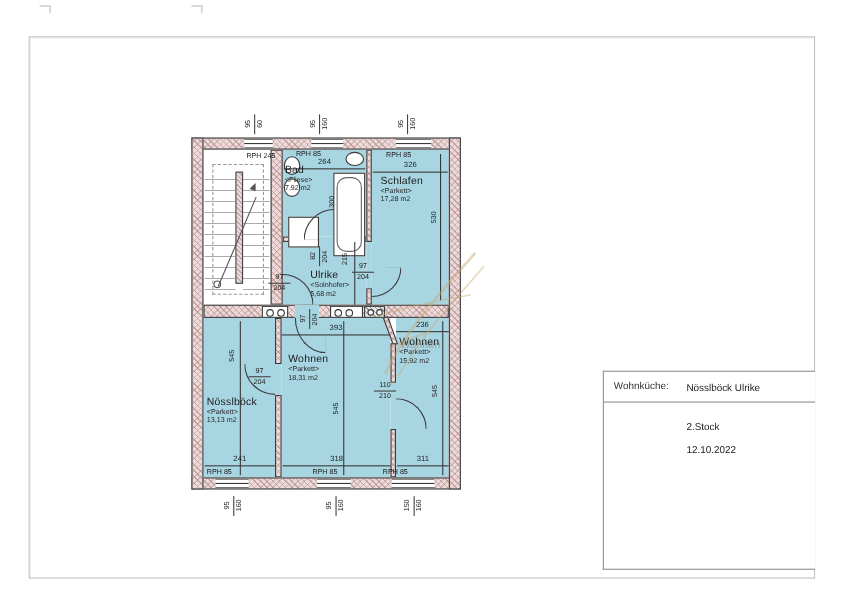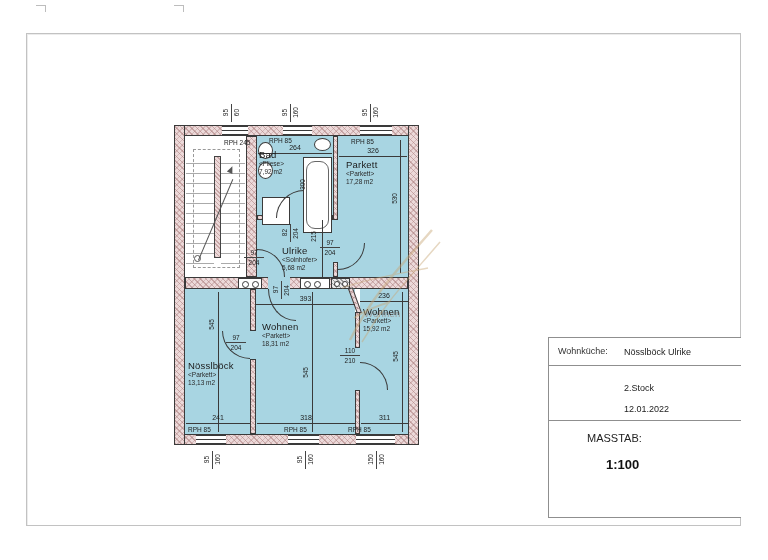--- a/index.html
+++ b/index.html
@@ -244,21 +244,21 @@
   <div class="abs rph" style="left:188px;top:426px">RPH 85</div>
   <div class="abs rph" style="left:284px;top:426px">RPH 85</div>
   <div class="abs rph" style="left:348px;top:426px">RPH 85</div>
 
   <div class="abs rlabel" style="left:259px;top:149px">
     <div class="nm">Bad</div>
     <div class="sub">&lt;Fliese&gt;</div>
     <div class="sub">7,92 m2</div>
   </div>
   <div class="abs rlabel" style="left:346px;top:159px">
-    <div class="nm">Parkett</div>
+    <div class="nm">Schlafen</div>
     <div class="sub">&lt;Parkett&gt;</div>
     <div class="sub">17,28 m2</div>
   </div>
   <div class="abs rlabel" style="left:282px;top:245px">
     <div class="nm">Ulrike</div>
     <div class="sub">&lt;Solnhofer&gt;</div>
     <div class="sub">5,68 m2</div>
   </div>
   <div class="abs rlabel" style="left:262px;top:321px">
     <div class="nm">Wohnen</div>
@@ -283,20 +283,16 @@
     <path d="M22 96 C 34 88, 44 84, 58 80" stroke="#c8a878" stroke-width="2" fill="none"></path>
   </svg>
 
   <div class="abs tblock" style="left:548px;top:337px;width:193px;height:181px">
     <div class="trow" style="height:28px">
       <span class="tlabel">Wohnküche:</span>
       <span class="tval">Nösslböck Ulrike</span>
     </div>
     <div class="trow" style="height:55px">
       <span class="tcenter" style="top:17px">2.Stock</span>
-      <span class="tcenter" style="top:38px">12.01.2022</span>
+      <span class="tcenter" style="top:38px">12.10.2022</span>
     </div>
-    <div class="trow" style="height:53px">
-      <span class="tmass">MASSTAB:</span>
-      <span class="tscale">1:100</span>
-    </div>
   </div>
 </div>
 
 </body></html>

